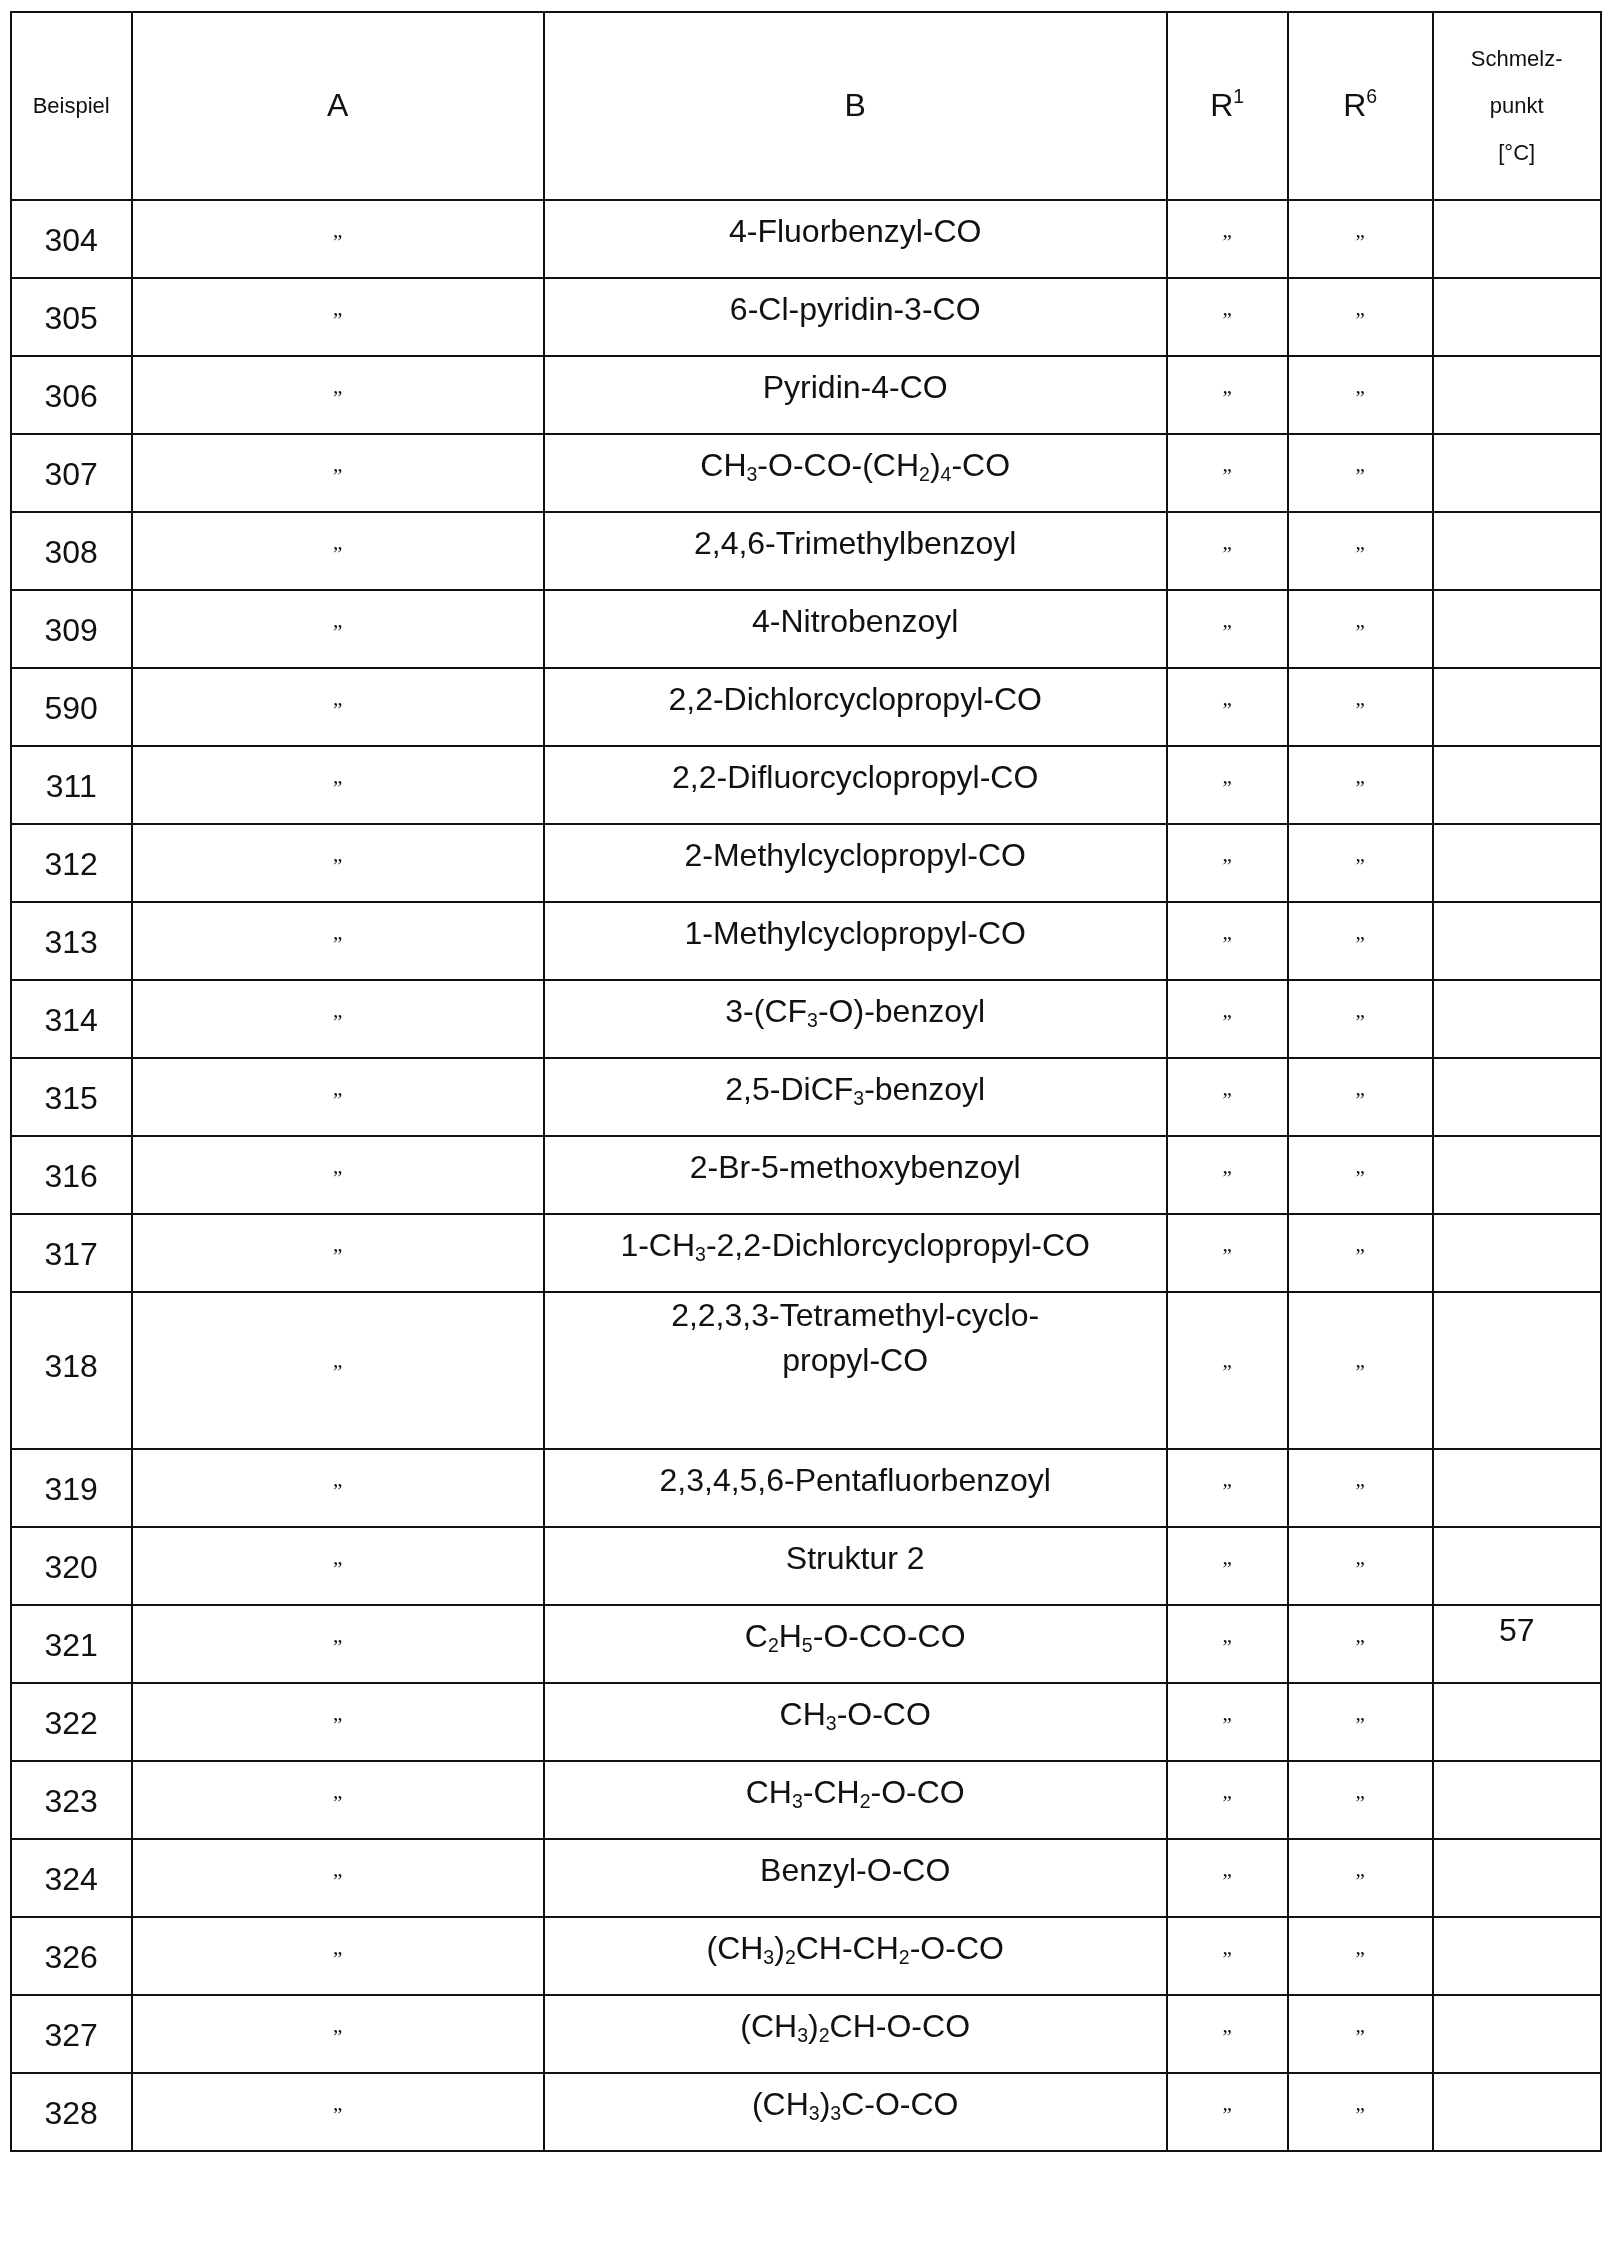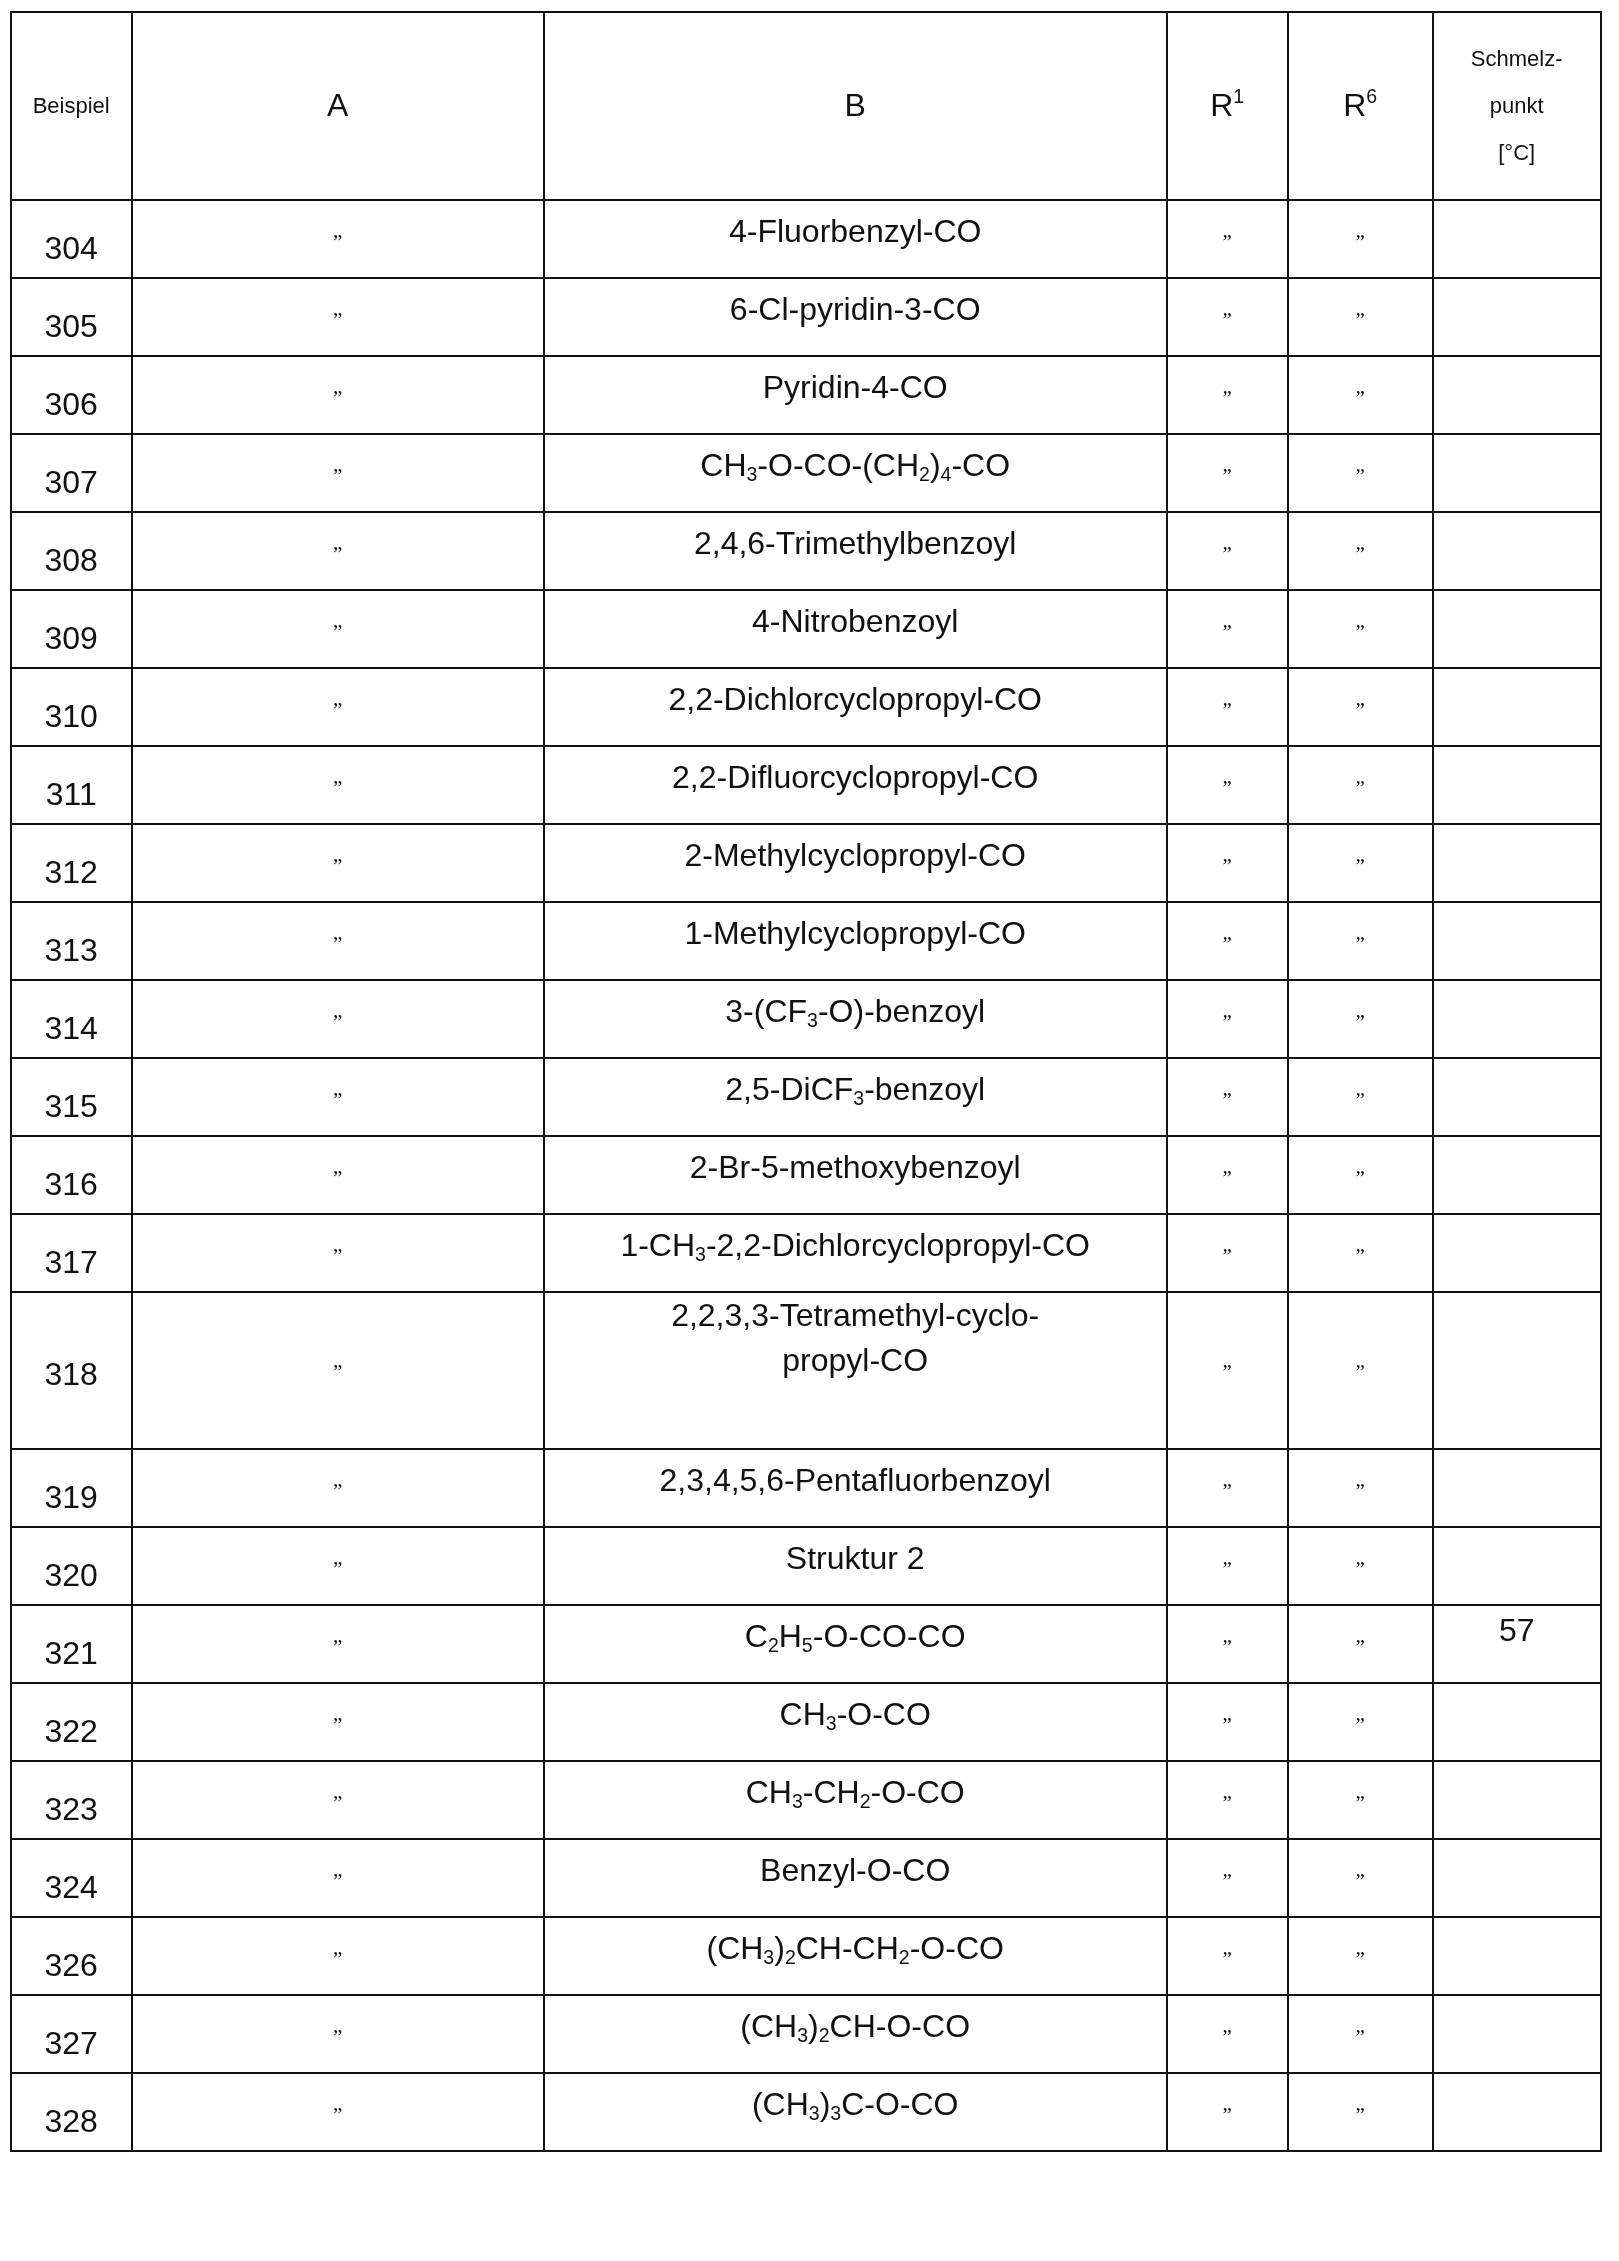--- a/index.html
+++ b/index.html
@@ -15,21 +15,21 @@
     text-align: center; vertical-align: top;
   }
   col.c-ex { width: 121px; } col.c-a { width: 412px; } col.c-b { width: 623px; }
   col.c-r1 { width: 121px; } col.c-r6 { width: 145px; } col.c-mp { width: 168px; }
   tr.head-row th { height: 186px; vertical-align: middle; }
   .h-small { font-size: 22px; }
   .h-big { font-size: 32px; }
   .h-mp { font-size: 22px; line-height: 47px; }
   tr.data-row td { height: 76px; }
   tr.data-row.tall td { height: 155px; }
-  .ex-num { font-size: 32px; display: block; padding-top: 21px; margin-top: 8px; }
+  .ex-num { font-size: 32px; display: block; padding-top: 21px; }
   .ditto { font-size: 21px; display: block; padding-top: 29px; font-family: "Liberation Serif", serif; }
   tr.tall .ditto { padding-top: 67px; }
   tr.tall .ex-num { padding-top: 55px; }
   .b-text { font-size: 32px; display: block; padding-top: 12px; line-height: 37px; }
   tr.tall .b-text { line-height: 45px; padding-top: 0; }
   .b-text sub { font-size: 19.5px; vertical-align: -4.9px; line-height: 0; }
   .mp-val { font-size: 32px; display: block; padding-top: 6.5px; }
   sup.hs { font-size: 19.5px; vertical-align: 13px; line-height: 0; }
 </style>
 </head>
@@ -180,21 +180,21 @@
     <td>
           <span class="ditto">”</span>
         </td>
     <td>
           <span class="mp-val"></span>
         </td>
   </tr>
 
   <tr class="data-row">
     <td>
-          <span class="ex-num">310</span>
+          <span class="ex-num">590</span>
         </td>
     <td>
           <span class="ditto">”</span>
         </td>
     <td>
           <span class="b-text">2,2-Dichlorcyclopropyl-CO</span>
         </td>
     <td>
           <span class="ditto">”</span>
         </td>

